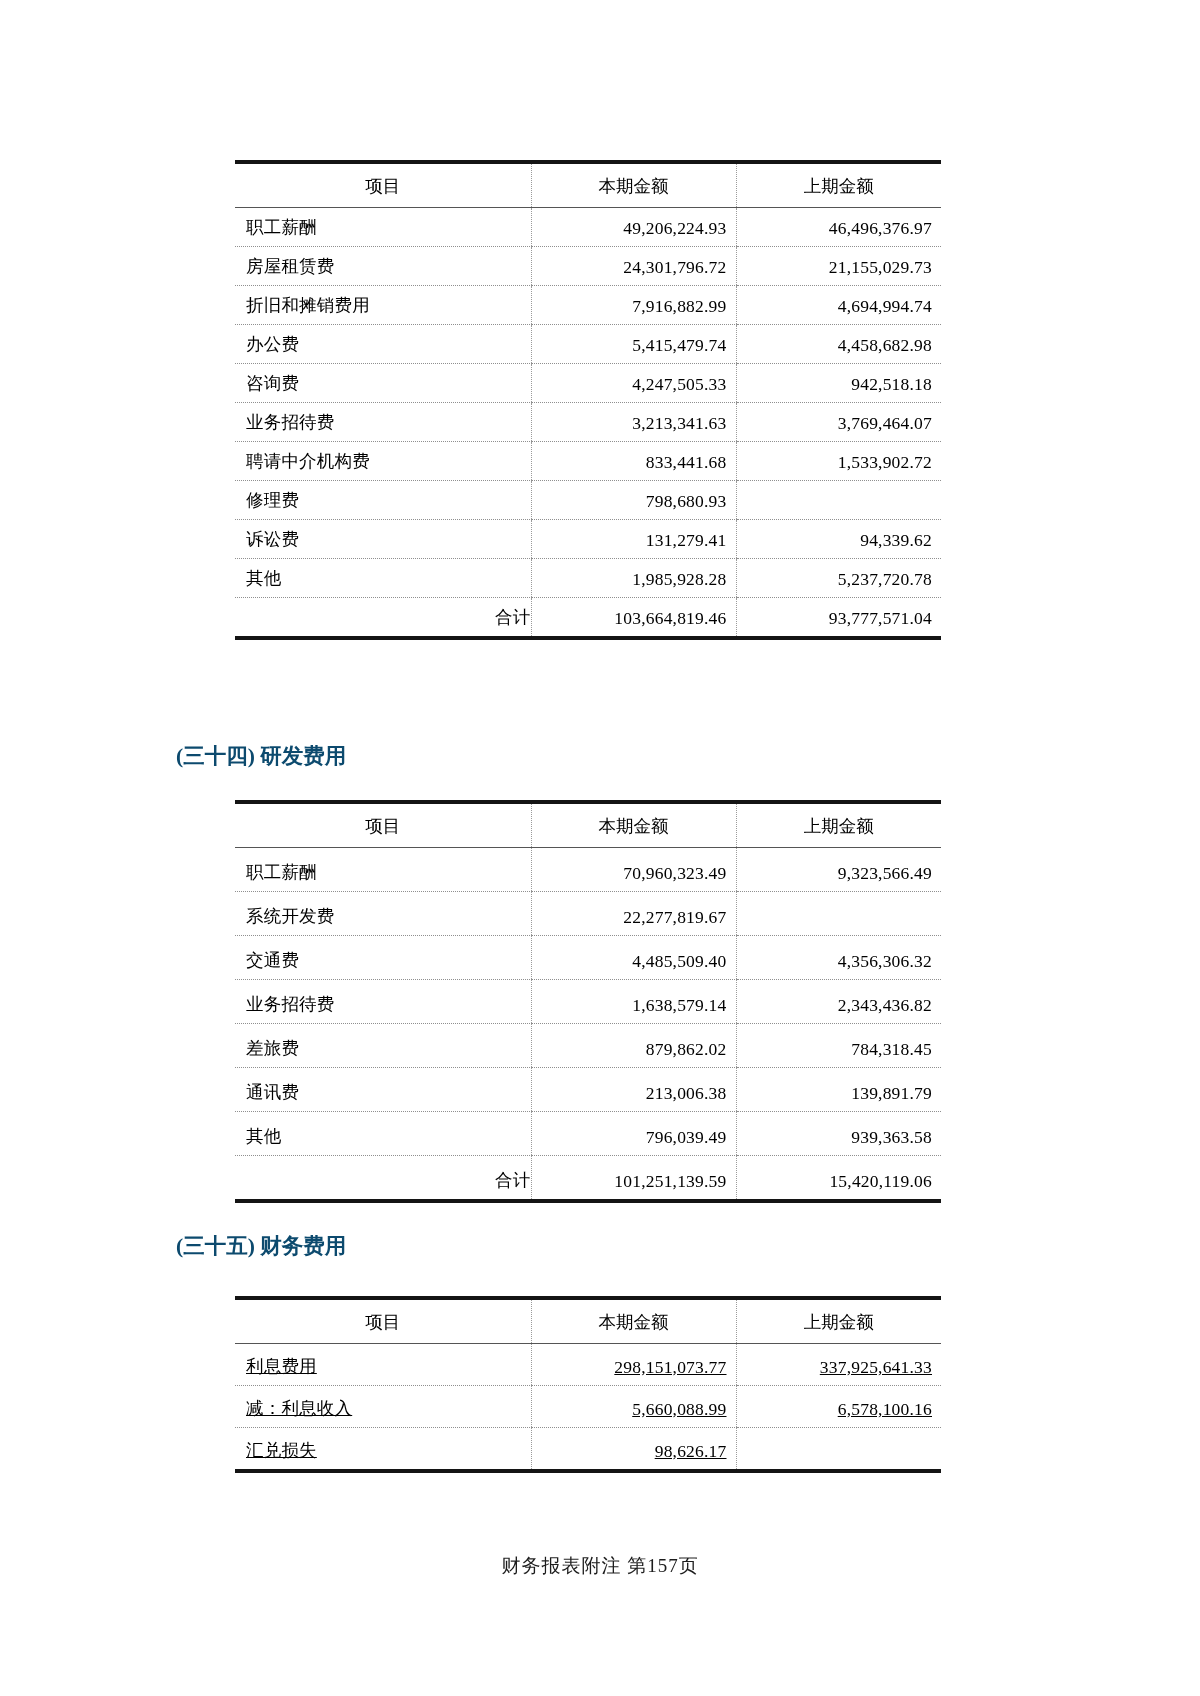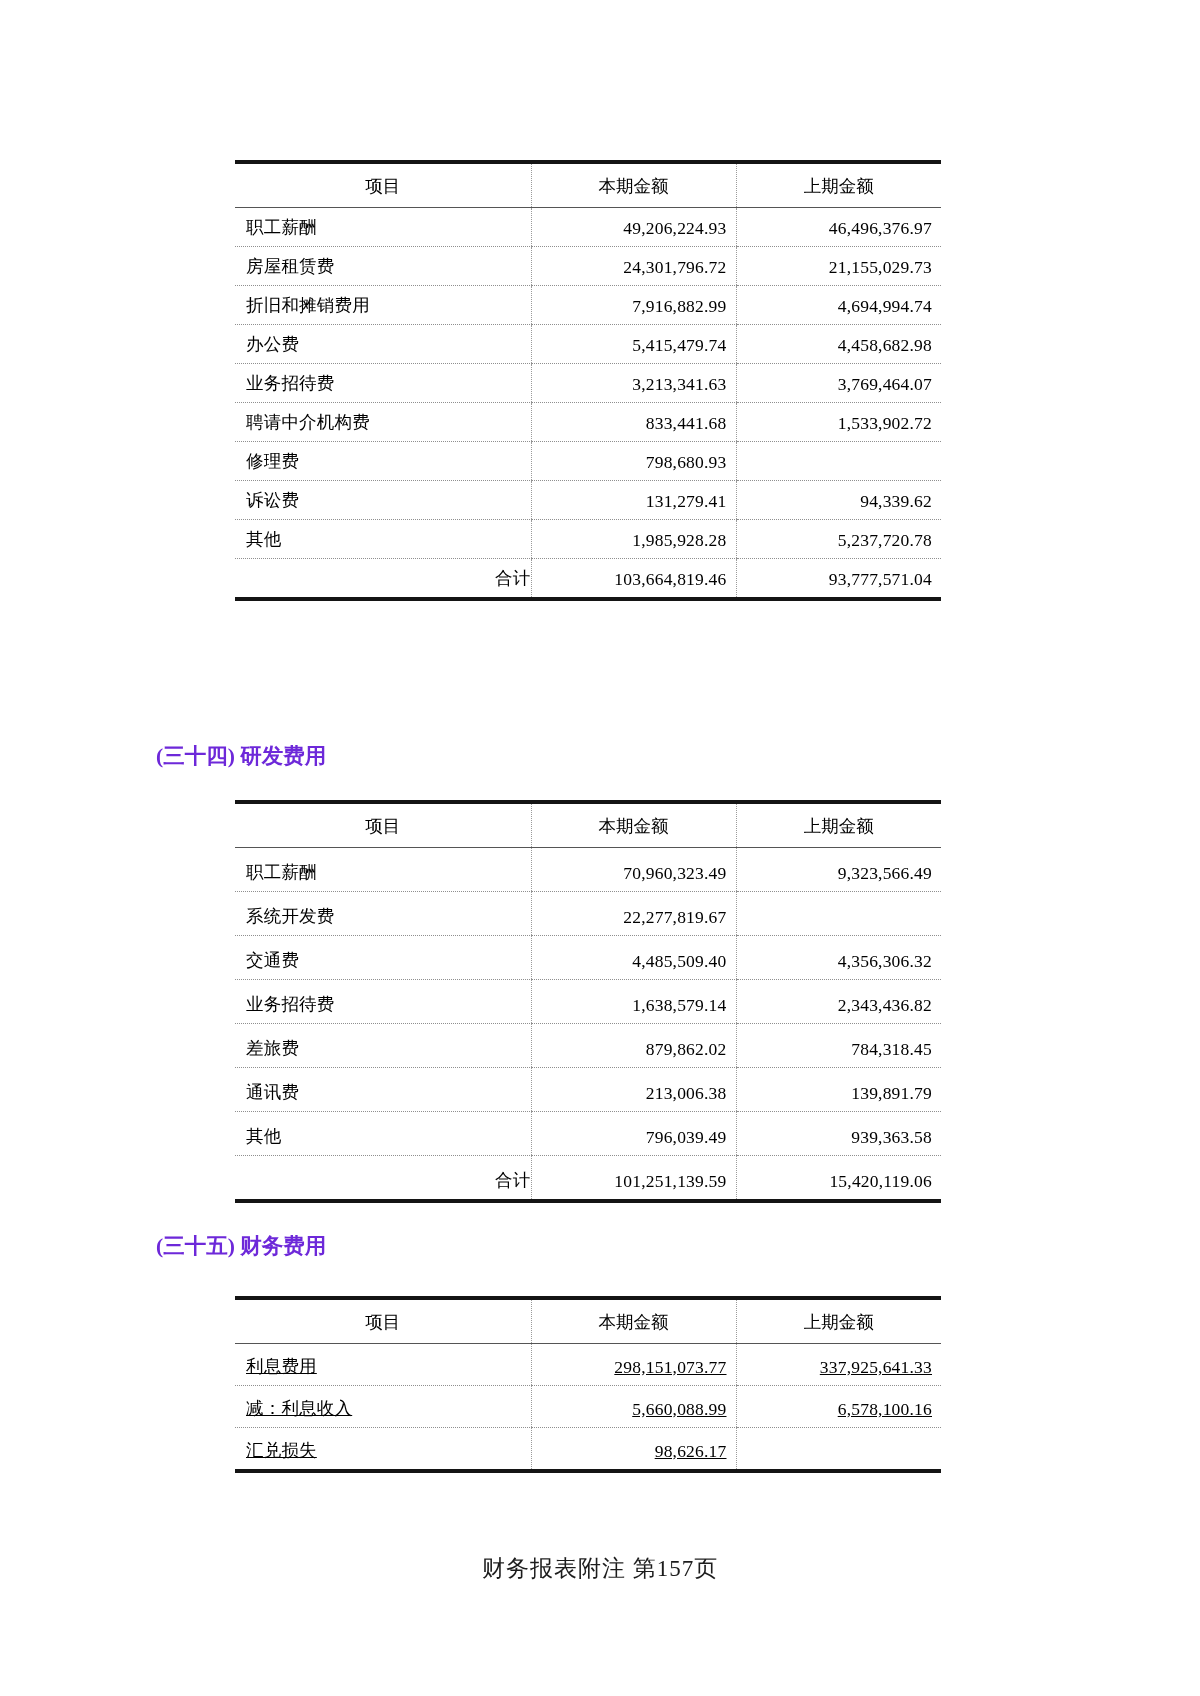--- a/index.html
+++ b/index.html
@@ -56,37 +56,37 @@
   #table-0 td { height: 31px; }
   #table-1 td { height: 36px; }
   #table-2 td { height: 34px; text-decoration: underline; }
 
   #table-0 { top: 160px; }
   #table-1 { top: 800px; }
   #table-2 { top: 1296px; }
 
   .section-heading {
     position: absolute;
-    left: 156px;
+    left: 176px;
     margin: 0;
     font-size: 21.5px;
     font-weight: bold;
     font-family: "Liberation Serif", "DejaVu Serif", serif;
-    color: #6d28d9;
+    color: #0c4a6e;
   }
   #heading-1 { top: 741px; }
   #heading-2 { top: 1231px; }
 
   .footer {
     position: absolute;
     top: 1553px;
     left: 0;
     width: 1200px;
     text-align: center;
-    font-size: 23px;
+    font-size: 19px;
     color: #1c1c1c;
     letter-spacing: 1px;
   }
 </style>
 </head>
 <body>
 
 <div class="page">
 
   <table class="fin-table" id="table-0">
@@ -117,20 +117,25 @@
           <td class="c-label">折旧和摊销费用</td>
           <td class="c-num">7,916,882.99</td>
           <td class="c-num">4,694,994.74</td>
         </tr>
         <tr>
           <td class="c-label">办公费</td>
           <td class="c-num">5,415,479.74</td>
           <td class="c-num">4,458,682.98</td>
         </tr>
         <tr>
+          <td class="c-label">咨询费</td>
+          <td class="c-num">4,247,505.33</td>
+          <td class="c-num">942,518.18</td>
+        </tr>
+        <tr>
           <td class="c-label">业务招待费</td>
           <td class="c-num">3,213,341.63</td>
           <td class="c-num">3,769,464.07</td>
         </tr>
         <tr>
           <td class="c-label">聘请中介机构费</td>
           <td class="c-num">833,441.68</td>
           <td class="c-num">1,533,902.72</td>
         </tr>
         <tr>

